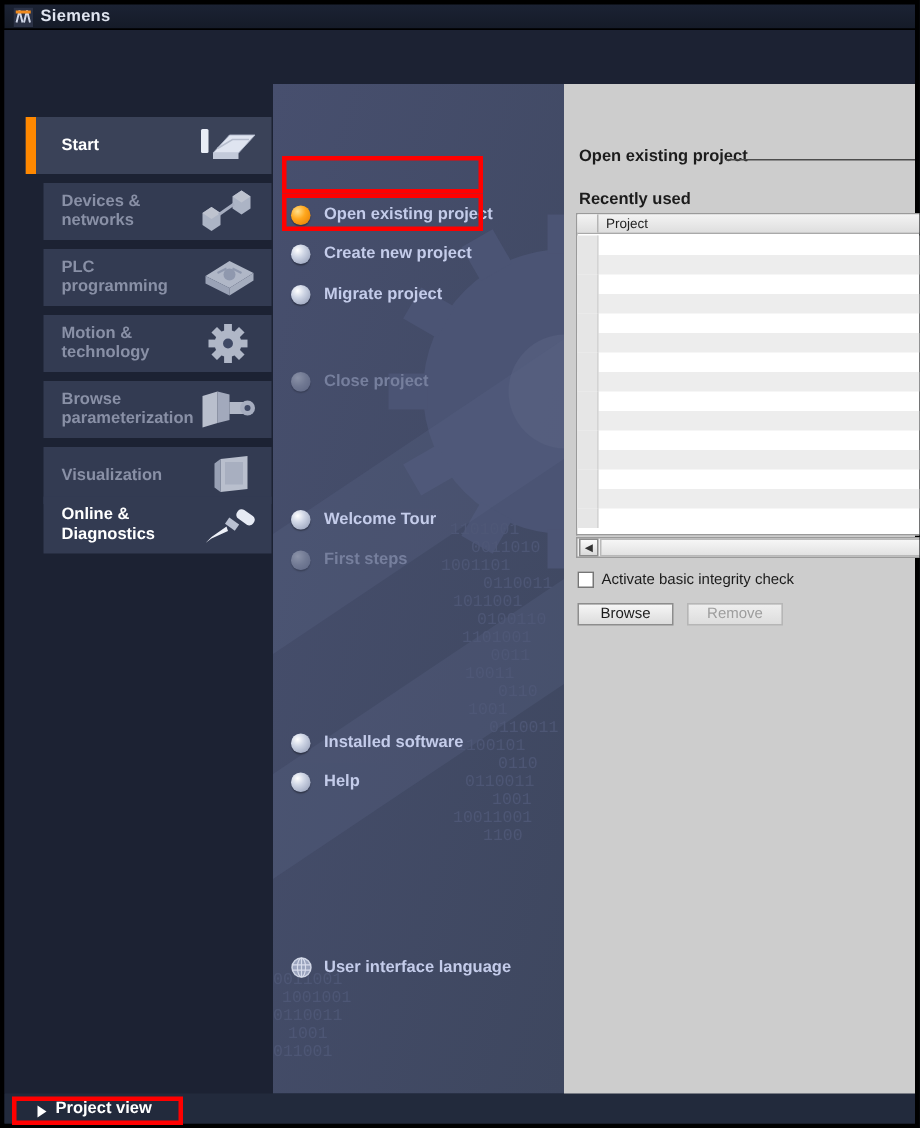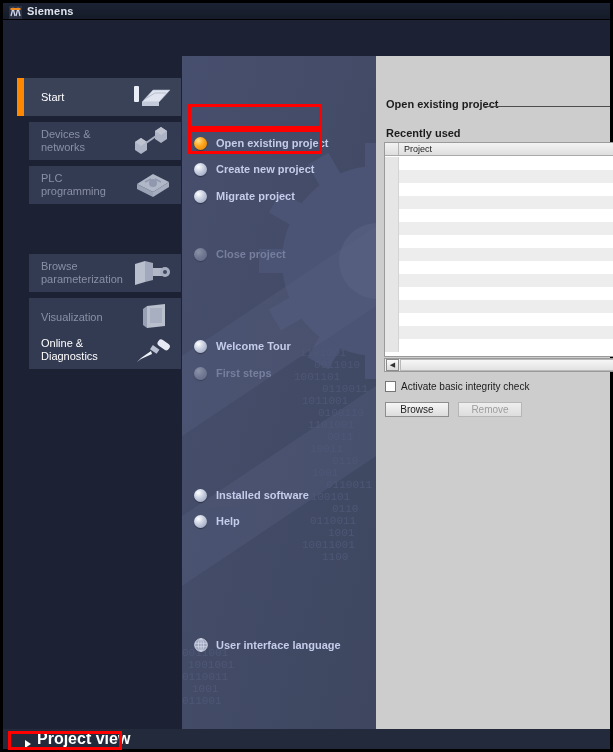--- a/index.html
+++ b/index.html
@@ -42,21 +42,21 @@
   
   #sidebar {
     position: absolute; left: 0; top: 0;
     width: 179px; height: 709px;
     background: #1c2233;
   }
   .side-item {
     position: absolute; left: 26px; width: 152px; height: 38px;
     background: #333b52;
     display: flex; align-items: center;
-    color: #8990a6; font-size: 11px; font-weight: normal;
+    color: #8990a6; font-size: 11px; font-weight: bold;
     line-height: 13px;
     padding-left: 12px;
     overflow: hidden;
   }
   .side-item.active {
     left: 14px; width: 164px;
     background: #3a4258;
     color: #ffffff;
   }
   .side-item.enabled { color: #ffffff; }
@@ -191,21 +191,21 @@
 
   
   #bottombar {
     position: absolute; left: 0; top: 709px;
     width: 607px; height: 20px;
     background: #222a3c;
     display: flex; align-items: center;
   }
   #project-view {
     margin-left: 22px; display: flex; align-items: flex-end;
-    color: #ffffff; font-size: 16px; font-weight: bold;
+    color: #ffffff; font-size: 11px; font-weight: bold;
   }
   #project-view .arrow {
     width: 0; height: 0; margin-right: 6px;
     border-left: 6px solid #ffffff;
     border-top: 4px solid transparent;
     border-bottom: 4px solid transparent;
   }
 
   
   .redbox {
@@ -269,20 +269,42 @@
           <svg width="42" height="30" viewBox="0 0 42 30">
             <path d="M6 14 L22 4 L38 12 L22 22 Z" fill="#d3dae9"></path>
             <path d="M6 14 L6 19 L22 27 L22 22 Z" fill="#b8c0d3"></path>
             <path d="M22 22 L38 12 L38 17 L22 27 Z" fill="#c6cddd"></path>
             <circle cx="22" cy="13" r="4" fill="#aab3c8"></circle>
             <path d="M14 12 L20 9 M24 9 L30 12" stroke="#aab3c8" stroke-width="1.4"></path>
           </svg>
         </div>
       </div>
 
+      <div class="side-item" style="top:190px;">
+        <div class="lbl" style="white-space:pre-line;">Motion &amp;
+technology</div>
+        <div class="side-icon">
+          <svg width="42" height="30" viewBox="0 0 42 30">
+            <g transform="translate(21,15)" fill="#d3dae9">
+              <circle r="9"></circle>
+              <g>
+                <rect x="-2.6" y="-13" width="5.2" height="5"></rect>
+                <rect x="-2.6" y="8" width="5.2" height="5"></rect>
+                <rect x="-13" y="-2.6" width="5" height="5.2"></rect>
+                <rect x="8" y="-2.6" width="5" height="5.2"></rect>
+                <rect x="-2.6" y="-13" width="5.2" height="5" transform="rotate(45)"></rect>
+                <rect x="-2.6" y="8" width="5.2" height="5" transform="rotate(45)"></rect>
+                <rect x="-13" y="-2.6" width="5" height="5.2" transform="rotate(45)"></rect>
+                <rect x="8" y="-2.6" width="5" height="5.2" transform="rotate(45)"></rect>
+              </g>
+              <circle r="3.3" fill="#434d6b"></circle>
+            </g>
+          </svg>
+        </div>
+      </div>
 
       <div class="side-item" style="top:234px;">
         <div class="lbl" style="white-space:pre-line;">Browse
 parameterization</div>
         <div class="side-icon">
           <svg width="42" height="30" viewBox="0 0 42 30">
             <path d="M4 6 L14 3 L14 24 L4 27 Z" fill="#dfe4f0"></path>
             <path d="M14 3 L22 5 L22 22 L14 24 Z" fill="#c2c9da"></path>
             <rect x="22" y="10" width="10" height="8" fill="#d6dce9"></rect>
             <circle cx="34" cy="14" r="5" fill="#c7cede"></circle>

